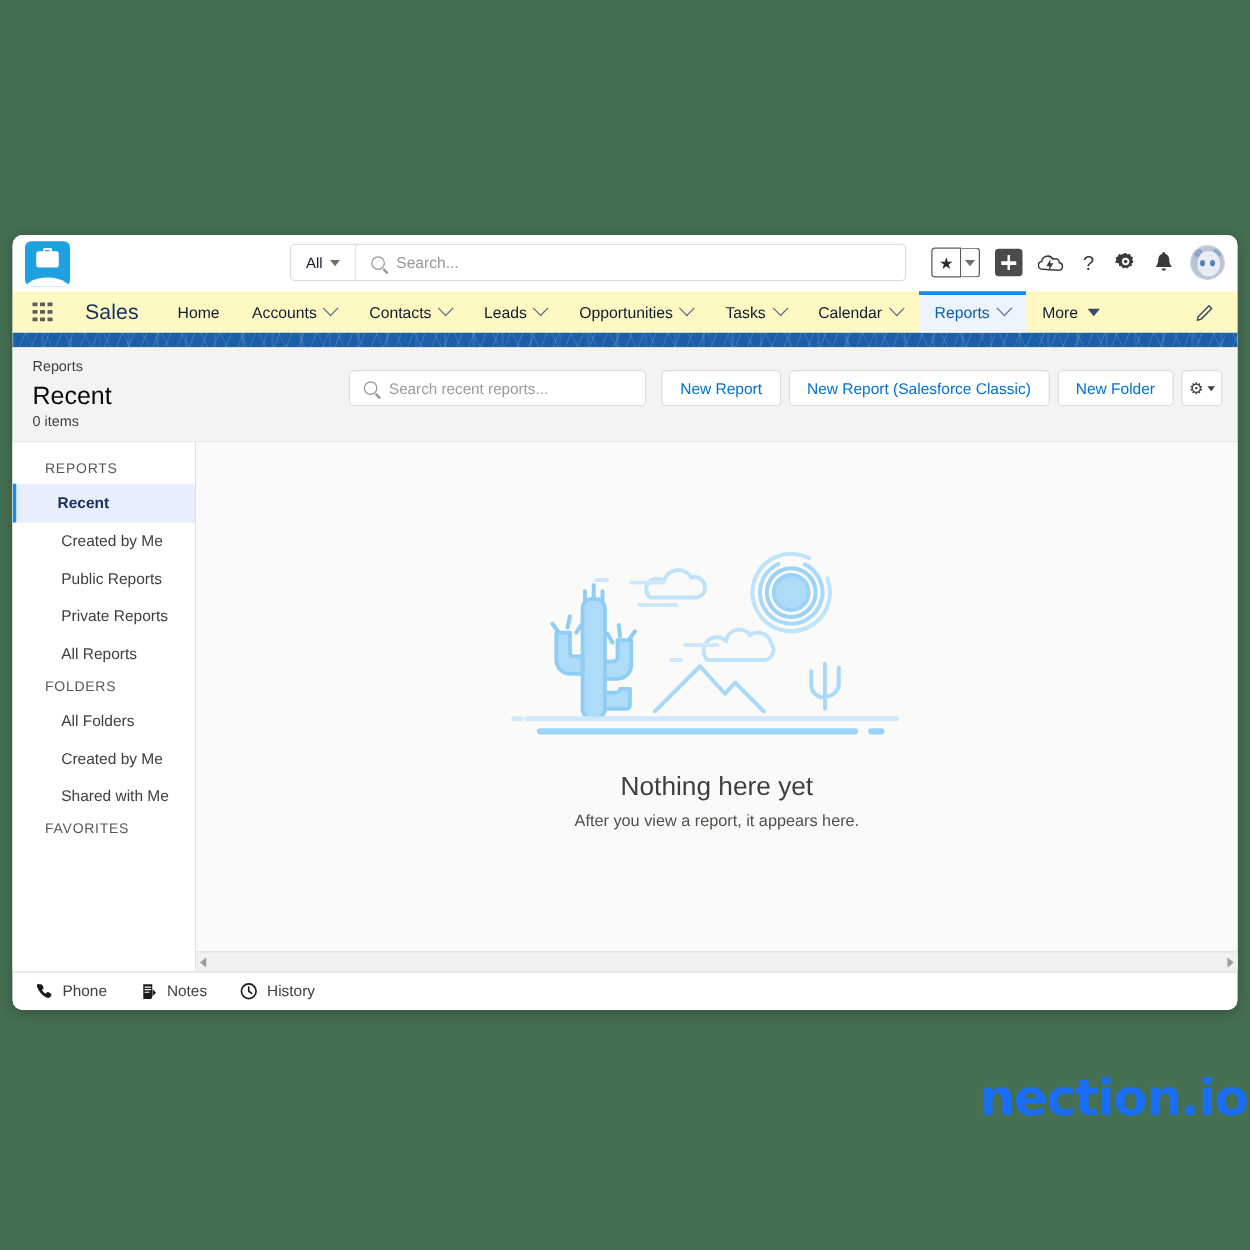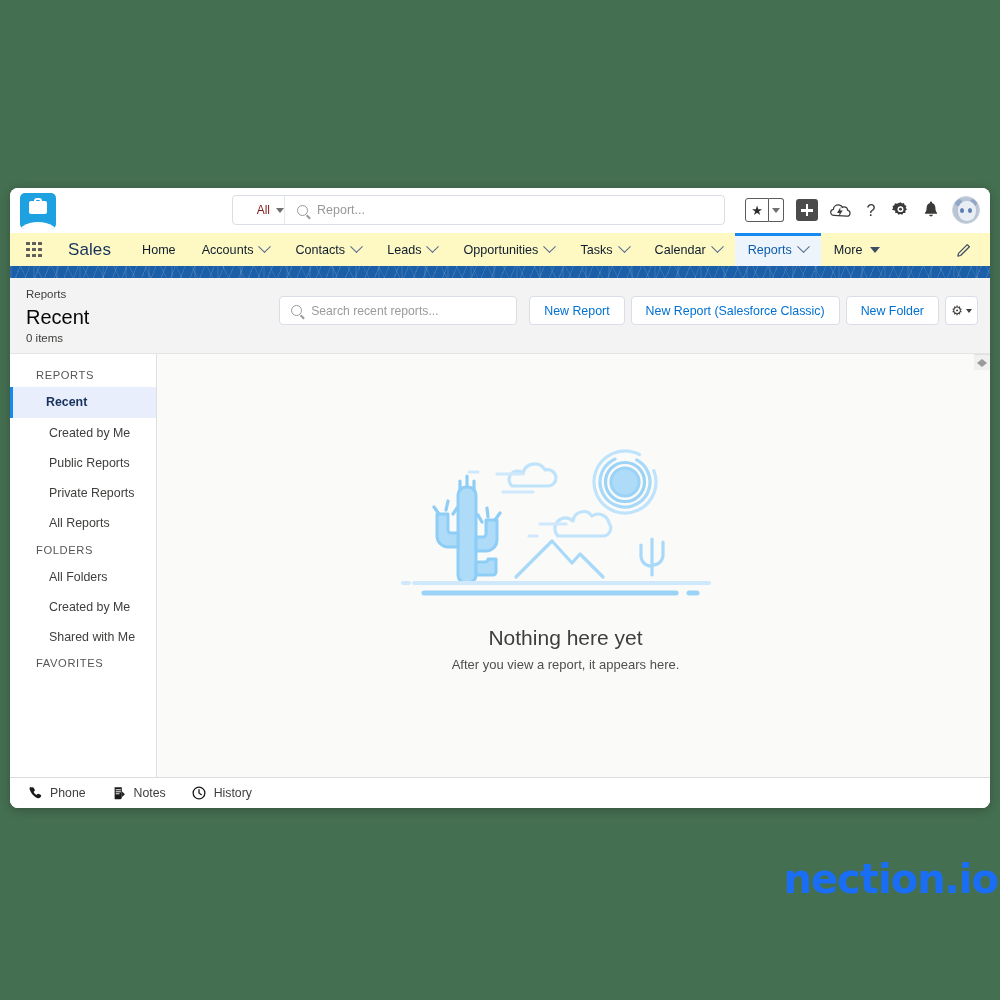--- a/index.html
+++ b/index.html
@@ -64,24 +64,24 @@
     left: 222px; top: 195px - 188px;
     top: 7px;
     width: 493px; height: 30px;
     border: 1px solid #d8dde6;
     border-radius: 4px;
     background: #fff;
     display: flex; align-items: center;
   }
   #scope-select {
     width: 52px; height: 100%;
-    display: flex; align-items: center; justify-content: flex-end;
+    display: flex; align-items: center; justify-content: center;
     gap: 6px;
     border-right: 1px solid #e3e7ee;
-    font-size: 12px; color: #7f1d1d;
+    font-size: 12px; color: #0f172a;
   }
   .caret-dn {
     width: 0; height: 0;
     border-left: 4px solid transparent;
     border-right: 4px solid transparent;
     border-top: 5px solid #706e6b;
   }
   #global-search-input-wrap {
     flex: 1; display: flex; align-items: center; gap: 9px; padding-left: 12px;
   }
@@ -283,21 +283,21 @@
     background: #e8eefc;
     border-left-color: #1589ee;
     color: #16325c;
     font-weight: bold;
     padding-left: 33px;
   }
 
   
   #content-area {
     flex: 1; background: #fafaf9;
-    display: flex; flex-direction: row;
+    display: flex; flex-direction: column;
     min-width: 0;
   }
   #empty-state {
     flex: 1;
     display: flex; flex-direction: column;
     align-items: center; justify-content: center;
     padding-bottom: 18px;
   }
   #empty-illustration { width: 330px; height: 170px; }
   #empty-title { font-size: 21px; color: #3e3e3c; font-weight: 400; margin-top: 14px; }
@@ -360,21 +360,21 @@
       <div class="cloud"></div>
     </div>
 
     <div id="global-search">
       <div id="scope-select">
         <span>All</span>
         <span class="caret-dn"></span>
       </div>
       <div id="global-search-input-wrap">
         <span class="mag"></span>
-        <span id="global-search-text">Report...</span>
+        <span id="global-search-text">Search...</span>
       </div>
     </div>
 
     <div id="header-icons">
       <div class="fav-group">
         <div class="fav-btn">
           <span class="star-glyph">★</span>
         </div>
         <div class="fav-caret">
           <span class="caret-dn"></span>

